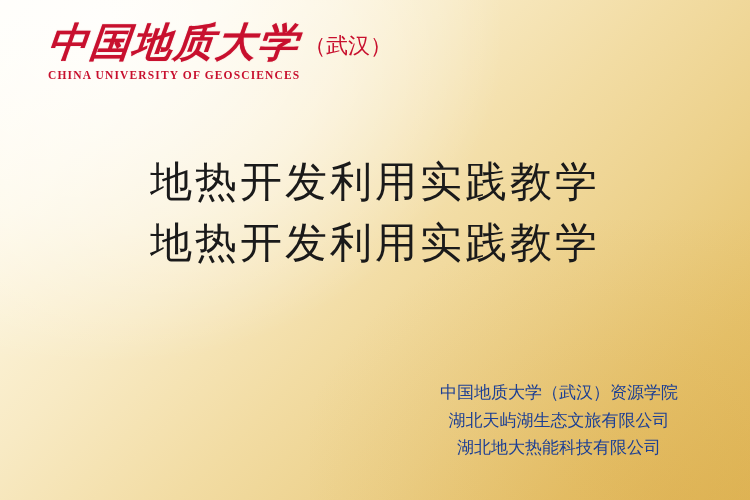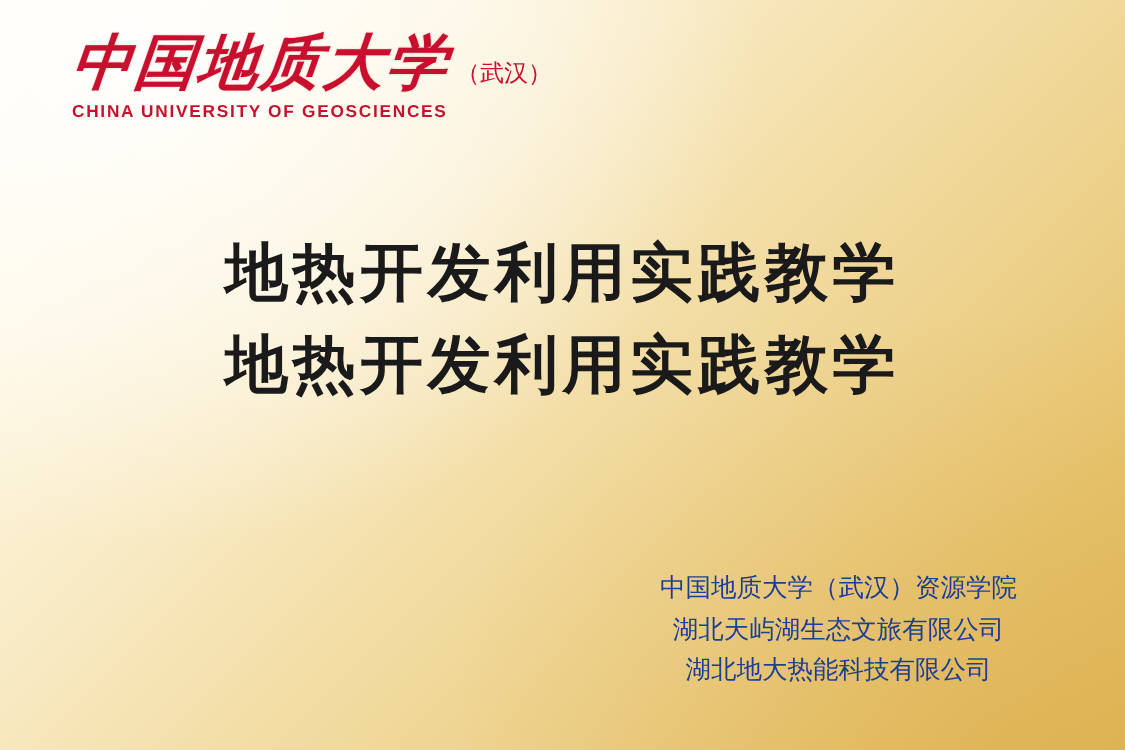--- a/index.html
+++ b/index.html
@@ -66,48 +66,48 @@
     font-weight: bold;
     font-style: italic;
     font-size: 40px;
     color: #c8102e;
     letter-spacing: 2px;
     transform: skewX(-6deg);
     text-shadow: 0 0 1px rgba(200,16,46,0.5);
   }
   .logo-paren {
     font-family: "DejaVu Serif", "Liberation Serif", serif;
-    font-size: 16px;
+    font-size: 22px;
     color: #c8102e;
     margin-left: 4px;
     padding-bottom: 5px;
     white-space: nowrap;
   }
   .logo-en {
     margin-top: 7px;
-    font-family: Liberation Sans, sans-serif;
+    font-family: Liberation Serif, serif;
     font-weight: bold;
     font-size: 11.5px;
     color: #c8102e;
     letter-spacing: 1.15px;
     white-space: nowrap;
   }
 
   
   .title-block {
     position: absolute;
     left: 0;
     right: 0;
     top: 152px;
     text-align: center;
     z-index: 4;
   }
   .title-line {
     font-family: "DejaVu Sans", "Liberation Sans", sans-serif;
-    font-weight: bold;
+    font-weight: normal;
     font-size: 42px;
     color: #1a1a1a;
     letter-spacing: 3px;
     line-height: 1.45;
     white-space: nowrap;
   }
 
   
   .affil-block {
     position: absolute;

